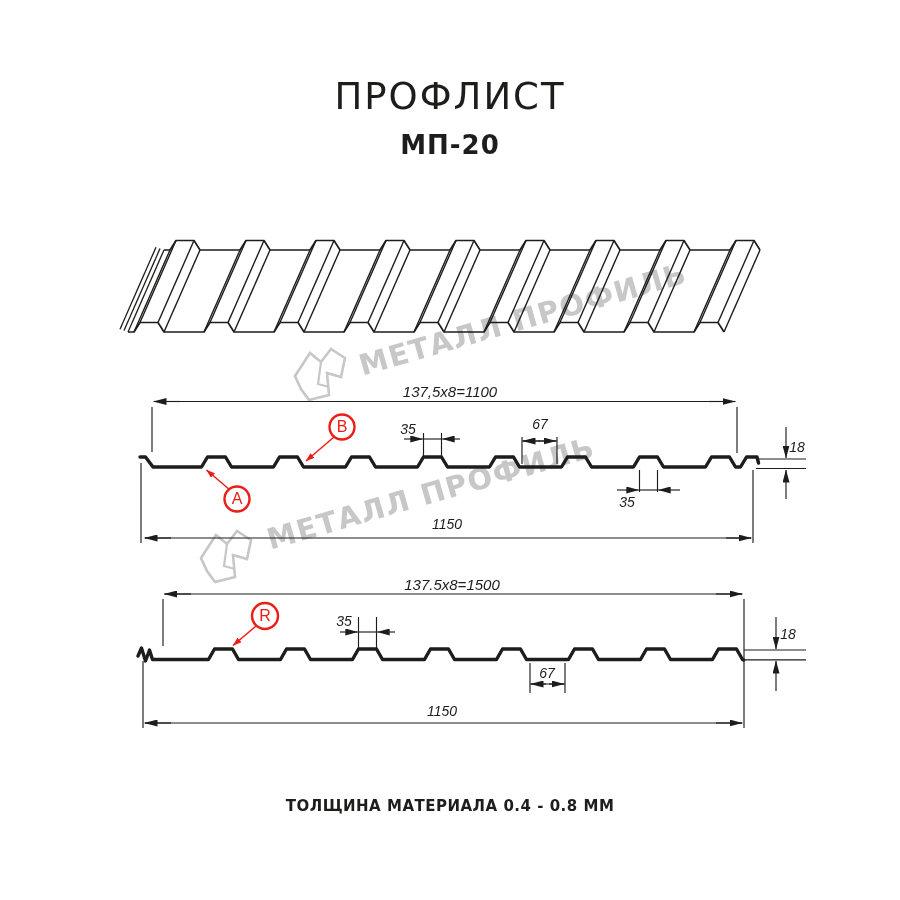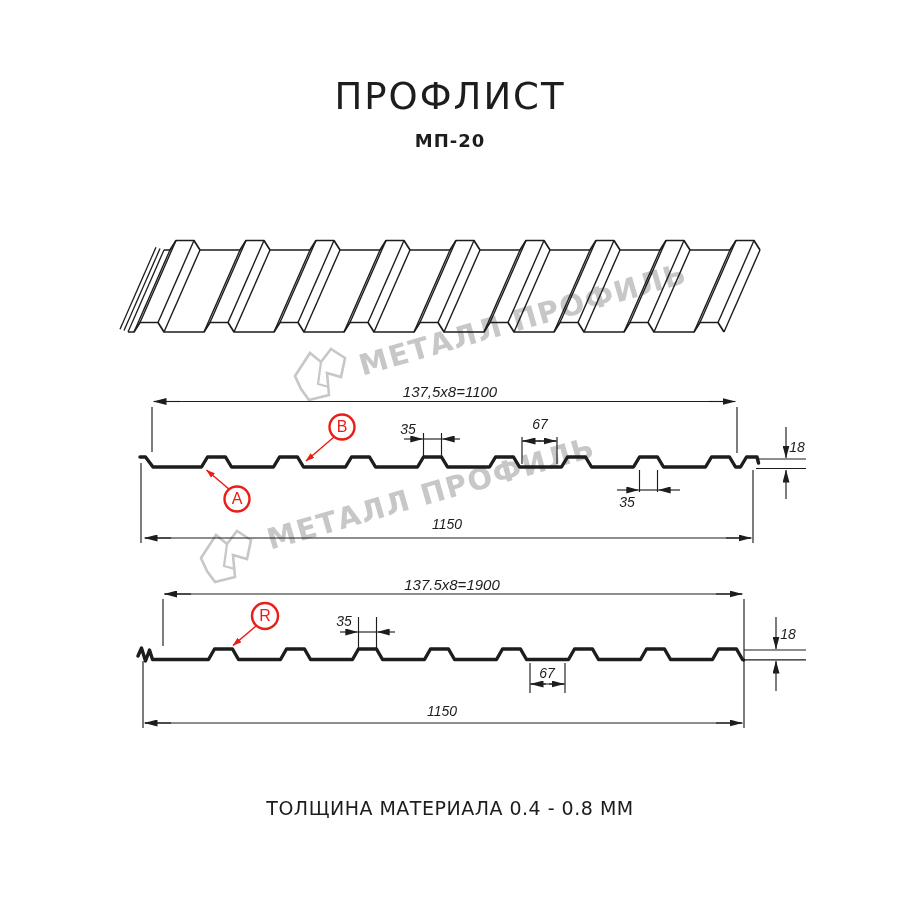--- a/index.html
+++ b/index.html
@@ -1,23 +1,23 @@
 <!DOCTYPE html>
 <html><head>
 <meta charset="utf-8">
 <style>
   html,body{margin:0;padding:0;background:#ffffff;}
   #stage{position:relative;width:900px;height:900px;background:#ffffff;overflow:hidden;
          font-family:"Liberation Sans",sans-serif;color:#1d1d1b;}
   .center-line{position:absolute;left:0;right:0;text-align:center;line-height:1;white-space:nowrap;}
   #title{top:78px;font-size:37px;font-weight:normal;letter-spacing:2px;
          font-family:"DejaVu Sans",sans-serif;}
-  #subtitle{top:132px;font-size:18px;font-weight:bold;letter-spacing:1px;
+  #subtitle{top:132px;font-size:26px;font-weight:bold;letter-spacing:1px;
             font-family:"DejaVu Sans",sans-serif;}
-  #footer-note{top:799px;font-size:19px;font-weight:normal;letter-spacing:0.5px;
+  #footer-note{top:799px;font-size:15px;font-weight:bold;letter-spacing:0.5px;
                font-family:"DejaVu Sans",sans-serif;}
   .wm{position:absolute;z-index:1;}
   .wm-text{position:absolute;z-index:1;color:#c7c7c7;font-size:29px;font-weight:bold;
            letter-spacing:1.5px;white-space:nowrap;line-height:1;
            transform-origin:0 50%;transform:rotate(-16deg);
            font-family:"DejaVu Sans",sans-serif;}
   #draw{position:absolute;left:0;top:0;z-index:2;}
   .t{position:absolute;z-index:3;transform:translateX(-50%);font-size:14px;
      line-height:1;white-space:nowrap;font-style:italic;}
   .t15{font-size:15px;}
@@ -168,21 +168,21 @@
 
   <span class="t t15" style="left:450px;top:384px">137,5x8=1100</span>
   <span class="t" style="left:408px;top:422px">35</span>
   <span class="t" style="left:540px;top:417px">67</span>
   <span class="t" style="left:797px;top:440px">18</span>
   <span class="t" style="left:627px;top:495px">35</span>
   <span class="t" style="left:447px;top:517px">1150</span>
   <span class="cl" style="left:237px;top:499px">A</span>
   <span class="cl" style="left:342px;top:427px">B</span>
 
-  <span class="t t15" style="left:452px;top:577px">137.5x8=1900</span>
+  <span class="t t15" style="left:452px;top:577px">137.5x8=1500</span>
   <span class="t" style="left:344px;top:614px">35</span>
   <span class="t" style="left:547px;top:666px">67</span>
   <span class="t" style="left:788px;top:627px">18</span>
   <span class="t" style="left:442px;top:704px">1150</span>
   <span class="cl" style="left:265px;top:616px">R</span>
 
   <div id="footer-note" class="center-line">ТОЛЩИНА МАТЕРИАЛА 0.4 - 0.8 ММ</div>
 </div>
 
 </body></html>

